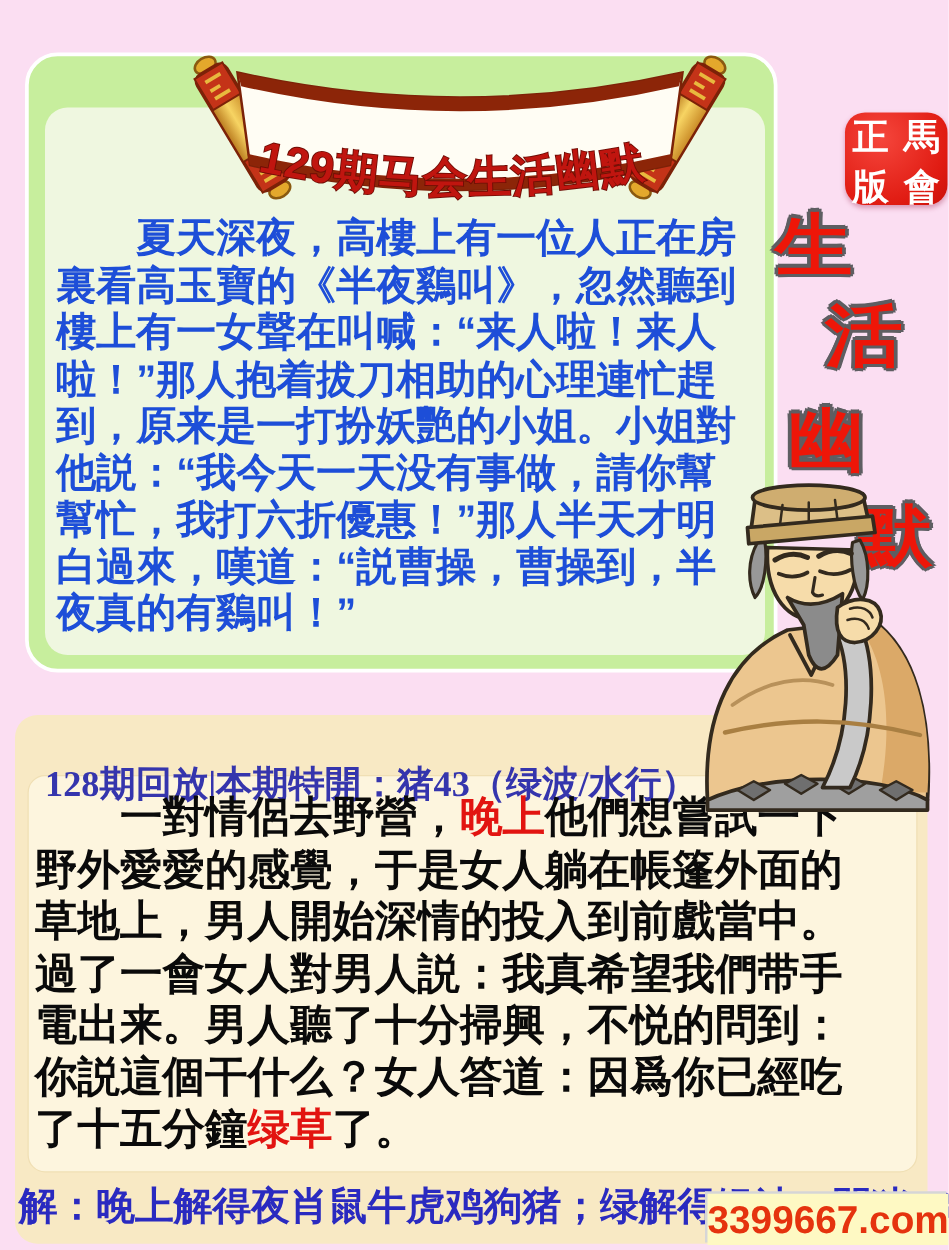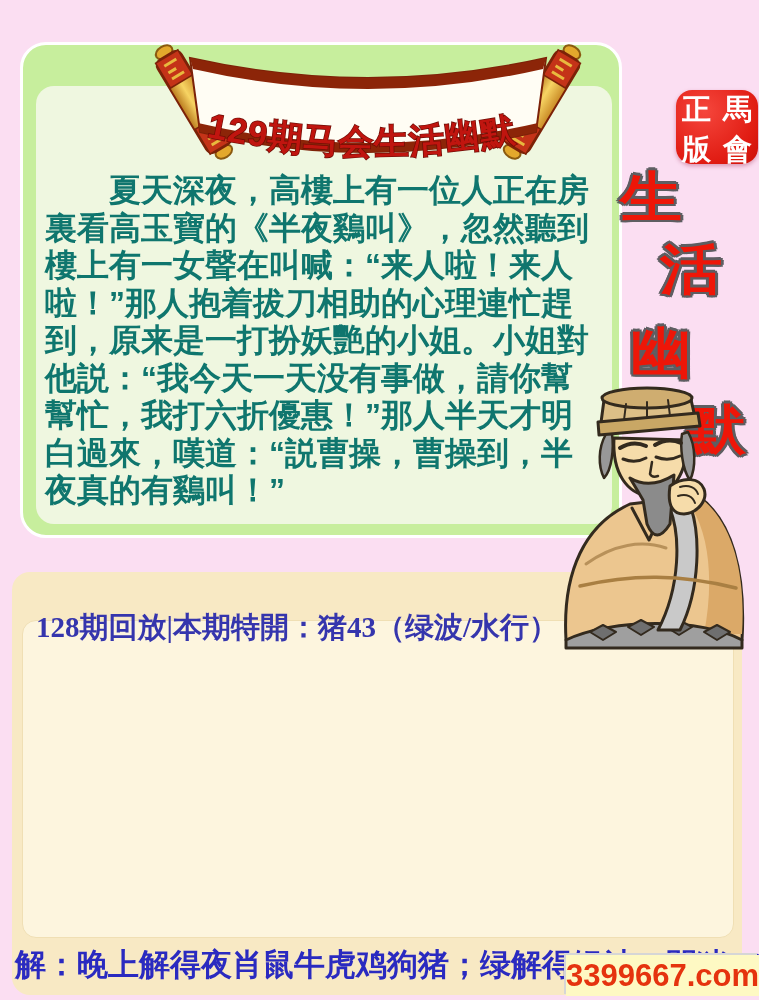--- a/index.html
+++ b/index.html
@@ -14,21 +14,21 @@
     position:absolute; left:20px; top:42px; width:602px; height:496px;
     background:#c7ee9d; border:3px solid #ffffff; border-radius:26px;
     box-sizing:border-box;
   }
   .pale-box {
     position:absolute; left:36px; top:86px; width:576px; height:438px;
     background:#eff7e0; border-radius:18px;
   }
   .story-top {
     position:absolute; left:45px; top:172px; width:566px;
-    font-size:32px; line-height:37.5px; font-weight:bold; color:#0f766e;
+    font-size:32px; line-height:37.5px; font-weight:bold; color:#1d4ed8;
     white-space:pre-line; z-index:3;
   }
   .banner-svg { position:absolute; left:138px; top:36px; width:460px; height:152px; z-index:4; }
 
   
   .badge {
     position:absolute; left:676px; top:90px; width:82px; height:74px;
     border-radius:16px;
     background:radial-gradient(circle at 35% 28%, #f5463c 0%, #e01b12 70%, #c91009 100%);
     display:grid; grid-template-columns:1fr 1fr; align-items:center;
@@ -137,20 +137,27 @@
   </div>
 
   <span class="vchar" style="left:620px; top:170px;">生</span>
   <span class="vchar" style="left:660px; top:242px;">活</span>
   <span class="vchar" style="left:630px; top:326px;">幽</span>
   <span class="vchar" style="left:684px; top:402px;">默</span>
 
   <div class="bottom-box"></div>
   <div class="bottom-header">128期回放|本期特開：猪43（绿波/水行）</div>
   <div class="cream-box"></div>
+  <div class="story-bottom"><span style="color: rgb(10, 10, 10);">　　一對情侶去野營，</span><span style="color: rgb(226, 20, 16);">晚上</span><span style="color: rgb(10, 10, 10);">他們想嘗試一下
+野外愛愛的感覺，于是女人躺在帳篷外面的
+草地上，男人開始深情的投入到前戲當中。
+過了一會女人對男人説：我真希望我們带手
+電出来。男人聽了十分掃興，不悦的問到：
+你説這個干什么？女人答道：因爲你已經吃
+了十五分鐘</span><span style="color: rgb(226, 20, 16);">绿草</span><span style="color: rgb(10, 10, 10);">了。</span></div>
 
   <div class="solution">解：晚上解得夜肖鼠牛虎鸡狗猪；绿解得绿波，開猪43</div>
 
   <div class="watermark">
     <span>3399667.com</span>
   </div>
 
   <svg class="cartoon-svg" viewBox="0 0 200 268">
     <g stroke="#332a1e" stroke-width="3" stroke-linejoin="round" stroke-linecap="round">
 

